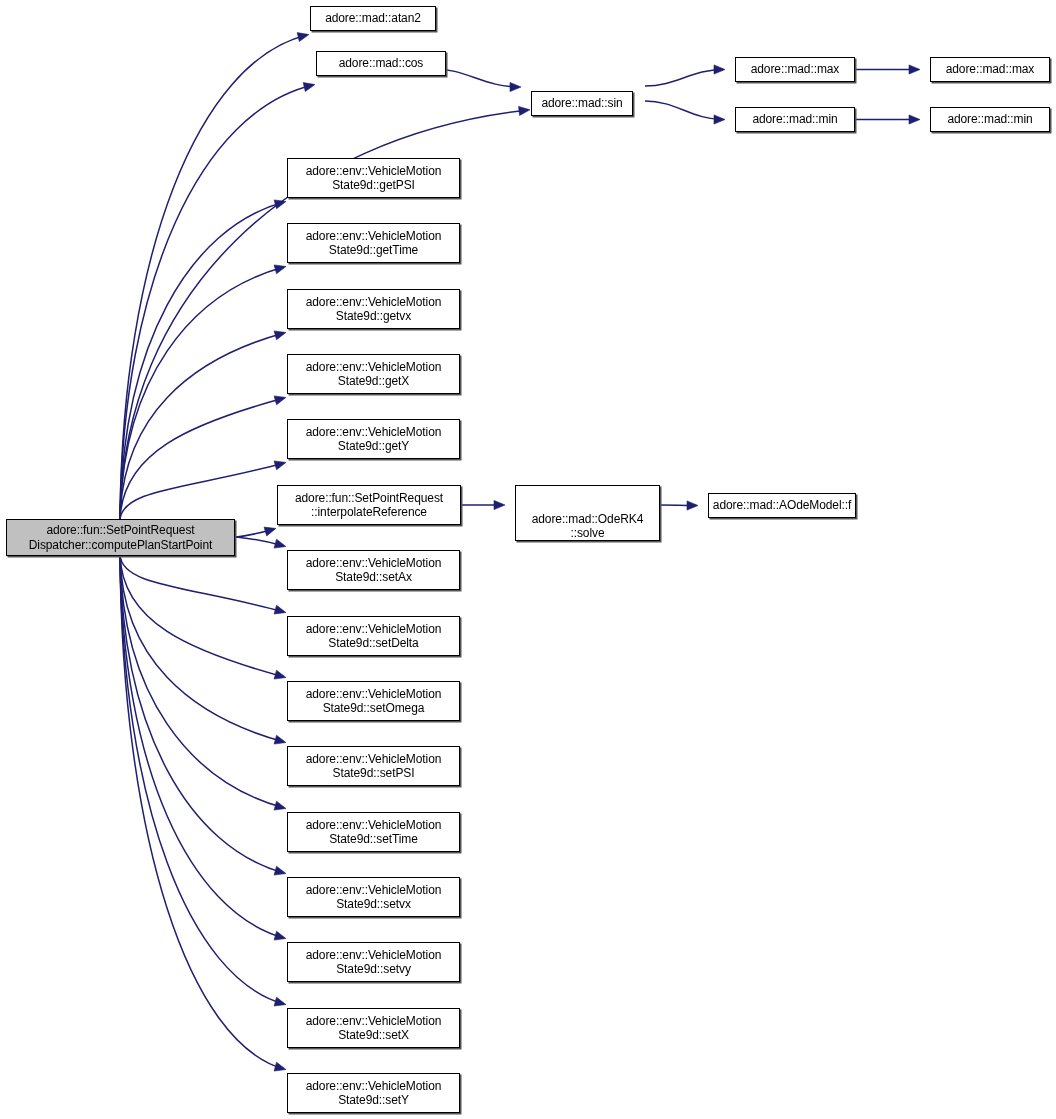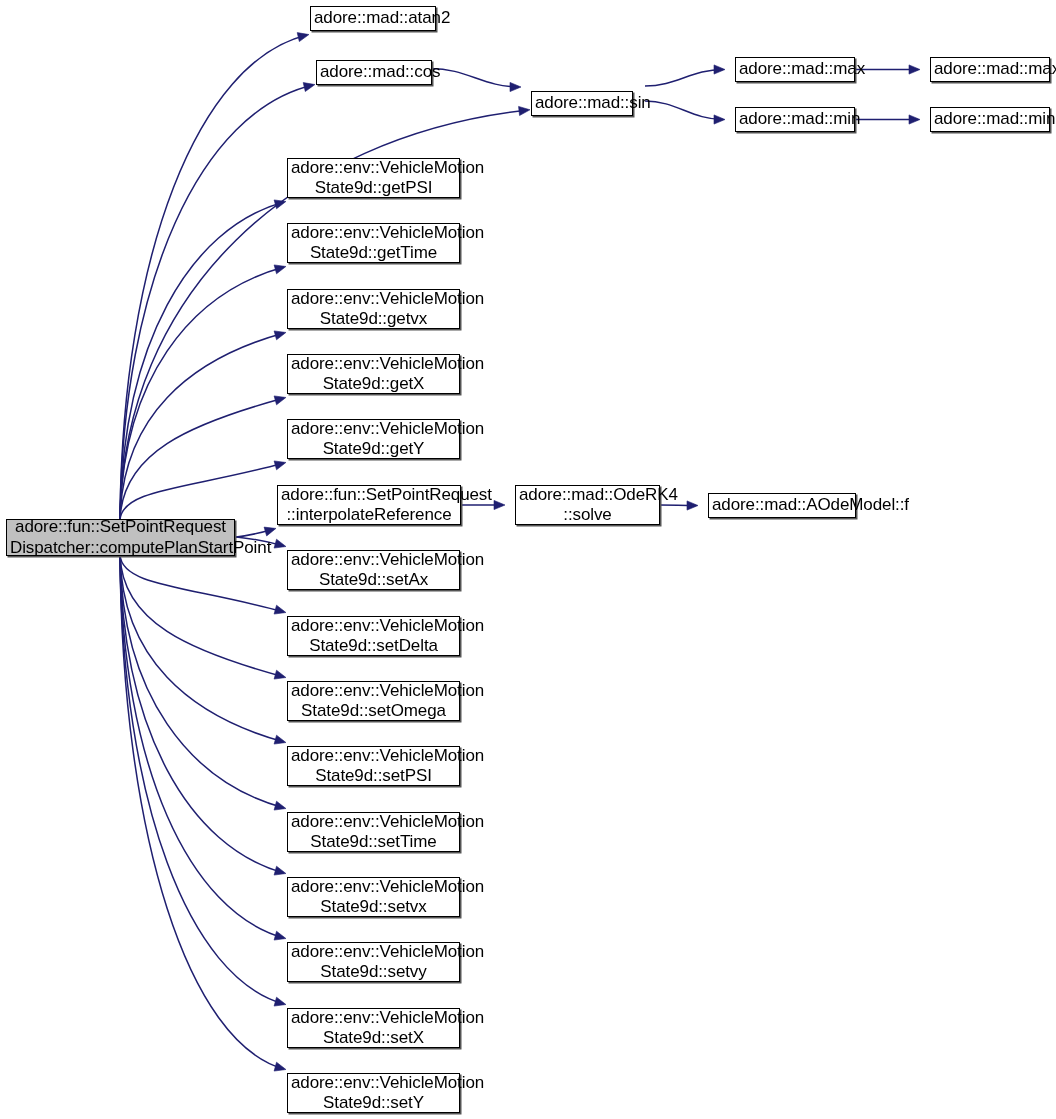--- a/index.html
+++ b/index.html
@@ -29,21 +29,21 @@
     box-sizing: border-box;
     background: #ffffff;
     border: 1px solid #000000;
     box-shadow: 1.5px 1.5px 0 0 #555555;
     display: flex;
     align-items: center;
     justify-content: center;
     text-align: center;
     line-height: 1.18;
     color: #000000;
-    font-size: 17px;
+    font-size: 12px;
     letter-spacing: -0.1px;
     padding: 0 3px;
   }
   .node.root {
     background: #c0c0c0;
   }
   .node .lbl {
     display: block;
     width: 100%;
     white-space: pre-line;
@@ -155,21 +155,21 @@
         <polygon points="698,505.5 687,510.1 687,500.9" fill="#1f1f70" stroke="#1f1f70" stroke-width="0.6"></polygon>
       </g>
     </svg>
 <div class="node root" style="left: 6px; top: 519px; width: 229px; height: 37px;">
       <span class="lbl">adore::fun::SetPointRequest
 Dispatcher::computePlanStartPoint</span>
     </div>
     <div class="node" style="left: 310px; top: 6px; width: 126px; height: 25px;">
       <span class="lbl">adore::mad::atan2</span>
     </div>
-    <div class="node" style="left: 316px; top: 60px; width: 116px; height: 25px;">
+    <div class="node" style="left: 316px; top: 51px; width: 130px; height: 25px;">
       <span class="lbl">adore::mad::cos</span>
     </div>
     <div class="node" style="left: 531px; top: 91px; width: 102px; height: 25px;">
       <span class="lbl">adore::mad::sin</span>
     </div>
     <div class="node" style="left: 735px; top: 57px; width: 120px; height: 25px;">
       <span class="lbl">adore::mad::max</span>
     </div>
     <div class="node" style="left: 735px; top: 107px; width: 120px; height: 25px;">
       <span class="lbl">adore::mad::min</span>
@@ -197,21 +197,21 @@
 State9d::getX</span>
     </div>
     <div class="node" style="left: 287px; top: 419px; width: 173px; height: 40px;">
       <span class="lbl">adore::env::VehicleMotion
 State9d::getY</span>
     </div>
     <div class="node" style="left: 277px; top: 485px; width: 184px; height: 40px;">
       <span class="lbl">adore::fun::SetPointRequest
 ::interpolateReference</span>
     </div>
-    <div class="node" style="left: 515px; top: 485px; width: 145px; height: 40px;">
+    <div class="node" style="left: 515px; top: 485px; width: 145px; height: 56px; align-items: flex-end;">
       <span class="lbl">adore::mad::OdeRK4
 ::solve</span>
     </div>
     <div class="node" style="left: 708px; top: 493px; width: 148px; height: 25px;">
       <span class="lbl">adore::mad::AOdeModel::f</span>
     </div>
     <div class="node" style="left: 287px; top: 550px; width: 173px; height: 40px;">
       <span class="lbl">adore::env::VehicleMotion
 State9d::setAx</span>
     </div>

